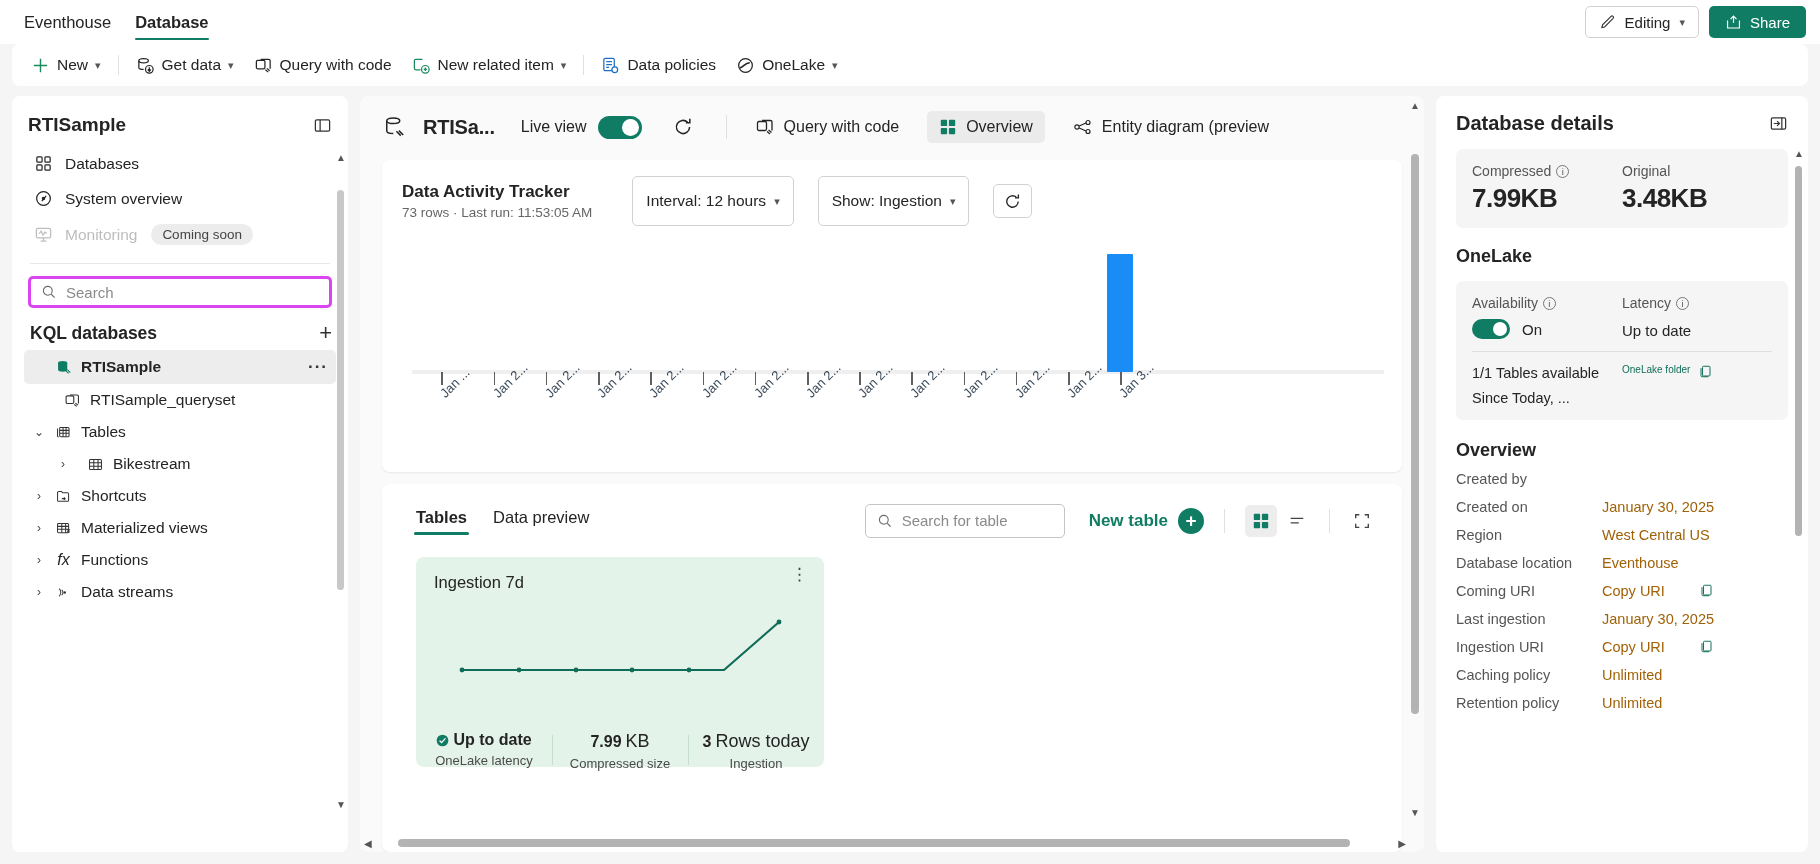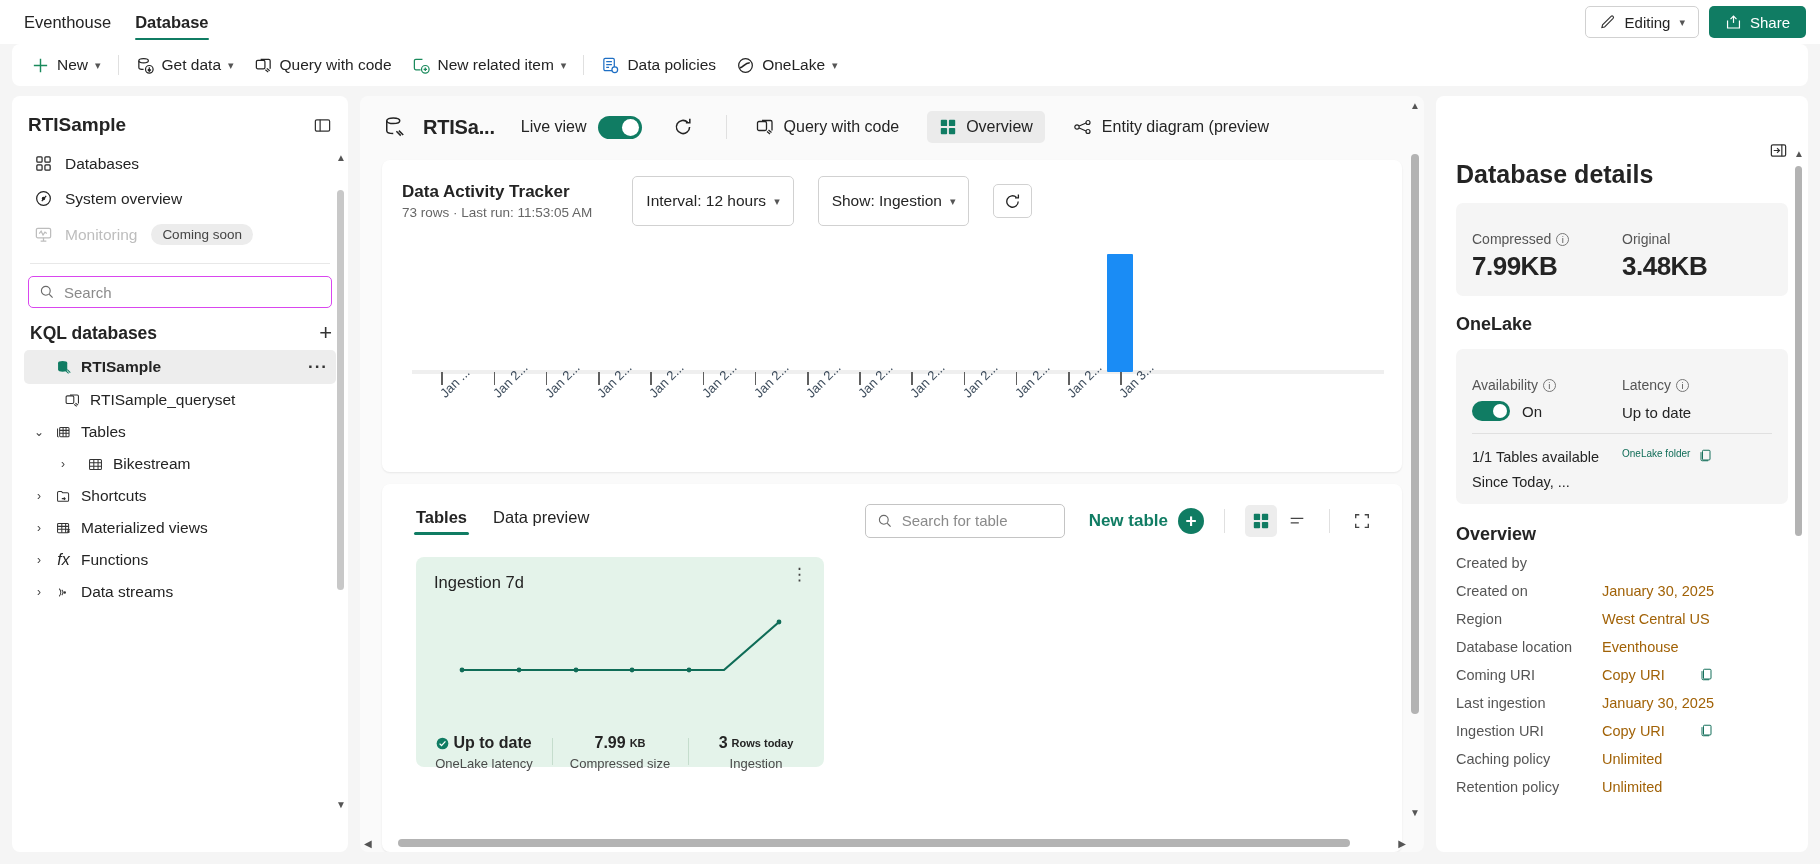--- a/index.html
+++ b/index.html
@@ -70,21 +70,21 @@
     display:flex; align-items:center; gap:12px; padding: 8px 10px;
     border-radius:5px; font-size: 15.5px; cursor:pointer;
   }
   .lp-nav-item.disabled { color:#bdbdbd; cursor:default; }
   .pill {
     background:#ececec; color:#444; font-size:13.5px; border-radius:11px;
     padding: 3px 11px; margin-left: 2px;
   }
   .lp-divider { height:1px; background:#e8e8e8; margin: 10px 18px 12px 18px; }
   .searchbox {
-    margin: 0 16px; border:1px solid #d946ef; border-radius:5px; height:32px;
+    margin: 0 16px; border:3px solid #d946ef; border-radius:5px; height:32px;
     display:flex; align-items:center; gap:9px; padding: 0 10px; font-size:15px;
     color:#8a8a8a;
   }
   .sec-head {
     display:flex; align-items:center; padding: 14px 16px 6px 18px;
   }
   .sec-title { font-size:17.5px; font-weight:bold; }
   .sec-add { margin-left:auto; font-size:22px; color:#333; cursor:pointer; line-height:1; }
   .tree { padding: 0 12px; font-size: 15.5px; }
   .tree-row {
@@ -179,43 +179,43 @@
   .tile {
     background:#e4f3ea; border-radius:8px; margin: 18px 0 0 34px; width: 408px; height: 210px;
     padding: 16px 18px; position:relative;
   }
   .tile-title { font-size:16.5px; color:#242424; }
   .tile-dots { position:absolute; right:16px; top:14px; color:#444; font-size:17px; line-height:.5; cursor:pointer; }
   .tile-stats { position:absolute; left:0; right:0; bottom: -4px; display:flex; }
   .tstat { flex:1; text-align:center; position:relative; }
   .tstat + .tstat::before { content:""; position:absolute; left:0; top:4px; bottom:6px; width:1px; background:#c5ddcd; }
   .tstat .big { font-size:16px; font-weight:bold; display:flex; align-items:center; justify-content:center; gap:4px; }
-  .tstat .unit { font-size:11px; font-weight:bold; }
+  .tstat .unit { font-size:18px; font-weight:normal; }
   .tstat .lbl { font-size:13px; color:#4a4a4a; margin-top:4px; }
 
   
   .vscroll { position:absolute; right:2px; top:4px; bottom:34px; width:14px; }
   .vscroll .thumb { position:absolute; top:54px; height:560px; left:3px; width:8px; background:#b3b3b3; border-radius:4px; }
   .vscroll .a1, .vscroll .a2 { position:absolute; left:2px; font-size:10px; color:#555; }
   .vscroll .a1 { top:0; } .vscroll .a2 { bottom:0; }
   .hscroll { position:absolute; left:4px; right:18px; bottom:2px; height:14px; display:flex; align-items:center; }
   .hscroll .track { flex:1; height:8px; margin:0 12px; position:relative; }
   .hscroll .thumb { position:absolute; left:14px; right:36px; height:8px; background:#b3b3b3; border-radius:4px; }
   .hscroll .a1,.hscroll .a2 { font-size:10px; color:#555; }
 
   
   .rightpanel {
     width: 372px; flex:0 0 372px; background:#fff; border-radius:8px; position:relative;
     padding: 16px 20px; overflow:hidden;
   }
   .rp-head { display:flex; align-items:center; }
-  .rp-title { font-size:25px; font-weight:bold;margin-top:48px; }
+  .rp-title { font-size:20px; font-weight:bold; }
   .rp-expand { margin-left:auto; cursor:pointer; }
   .rp-box { background:#f5f5f5; border-radius:7px; padding: 14px 16px; margin-top: 14px; }
-  .rp-2col { display:flex;margin-top:14px; }
+  .rp-2col { display:flex; }
   .rp-2col > div { flex:1; }
   .rp-lab { font-size:14px; color:#555; display:flex; align-items:center; gap:5px; }
   .rp-val-big { font-size:26px; font-weight:bold; margin-top:4px; letter-spacing:-0.5px; }
   .rp-sec { font-size:18px; font-weight:bold; margin-top: 18px; }
   .rp-hr { height:1px; background:#e0e0e0; margin: 12px 0; }
   .rp-row { display:flex; font-size:14.5px; padding: 6px 0; }
   .rp-row .k { width: 146px; color:#555; }
   .rp-row .v { color:#a16207; }
   .link { color:#0f6c57; cursor:pointer; }
   .rp-scroll { position:absolute; right:4px; top:52px; bottom:12px; width:10px; }

